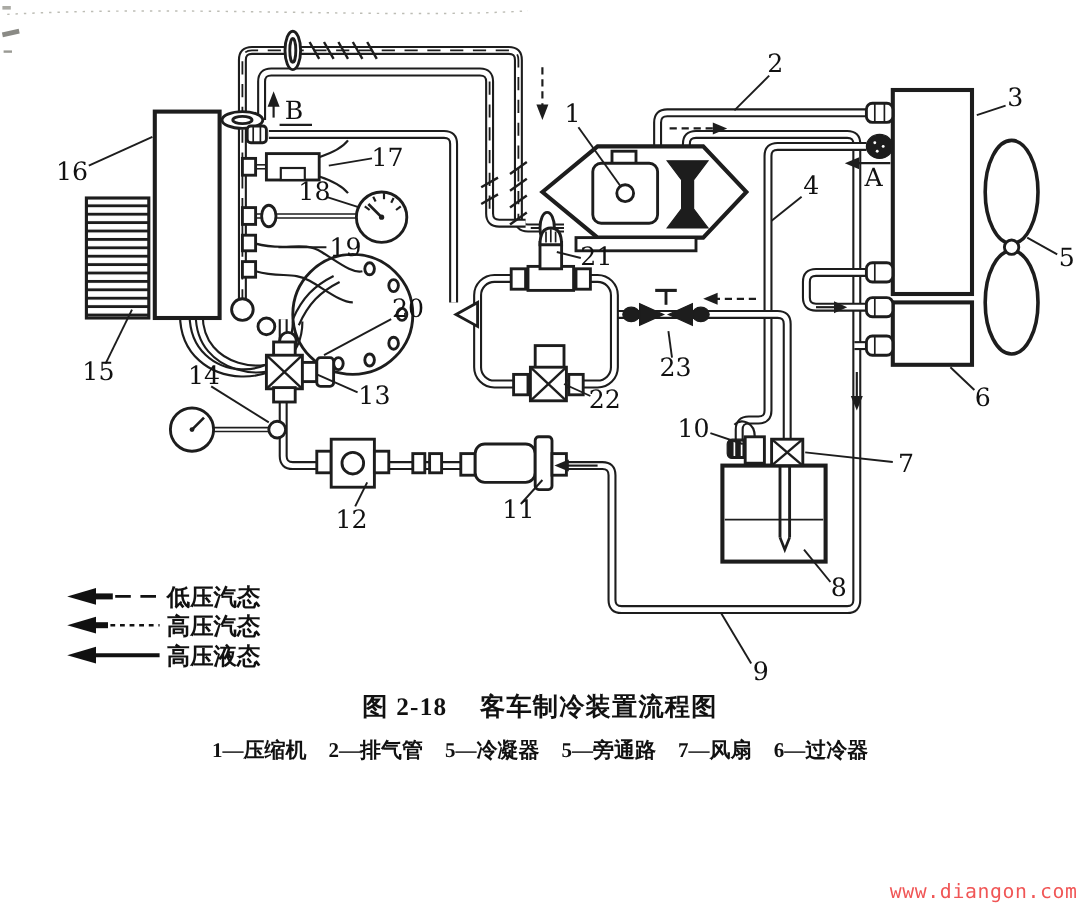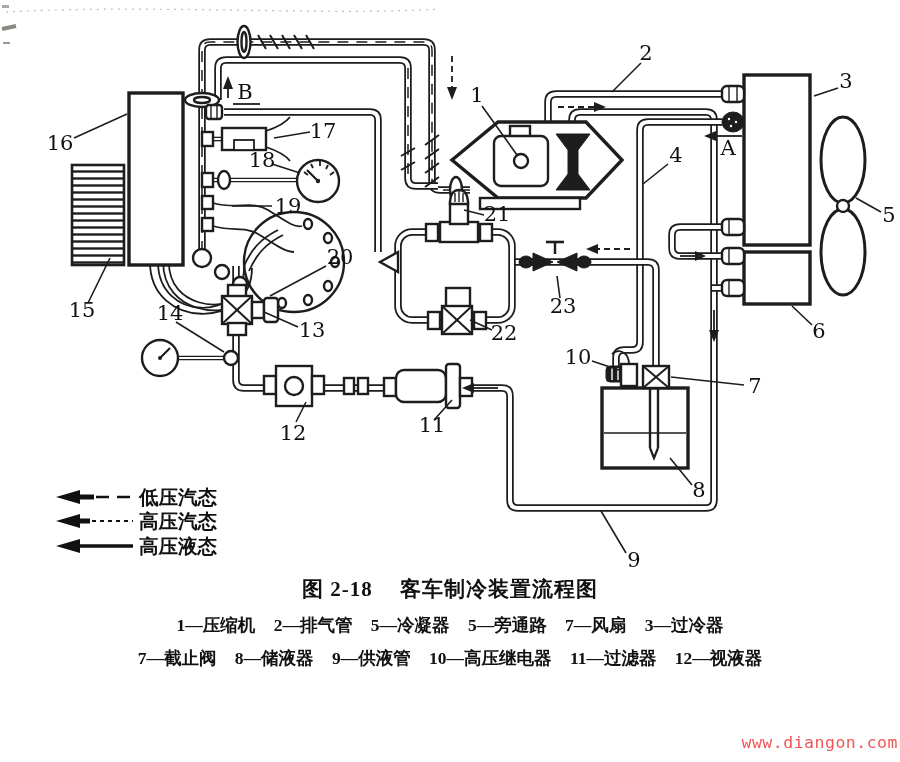--- a/index.html
+++ b/index.html
@@ -387,17 +387,16 @@
       <text class="cjk" x="139" y="553">高压液态</text>
     </g>
   </g>
 </svg>
 
 <div class="caption">
   <span>图 2-18</span><span class="t">客车制冷装置流程图</span>
 </div>
 
 <div class="parts">
-    <div class="parts-row"><span class="part-item">1—压缩机</span><span class="part-item">2—排气管</span><span class="part-item">5—冷凝器</span><span class="part-item">5—旁通路</span><span class="part-item">7—风扇</span><span class="part-item">3—过冷器</span></div>
-    <div class="parts-row"><span class="part-item">7—截止阀</span><span class="part-item">8—储液器</span><span class="part-item">9—供液管</span><span class="part-item">10—高压继电器</span><span class="part-item">11—过滤器</span><span class="part-item">12—视液器</span></div>
+    <div class="parts-row"><span class="part-item">1—压缩机</span><span class="part-item">2—排气管</span><span class="part-item">5—冷凝器</span><span class="part-item">5—旁通路</span><span class="part-item">7—风扇</span><span class="part-item">6—过冷器</span></div>
   </div>
 
 <div class="watermark">www.diangon.com</div>
 
 </body></html>

